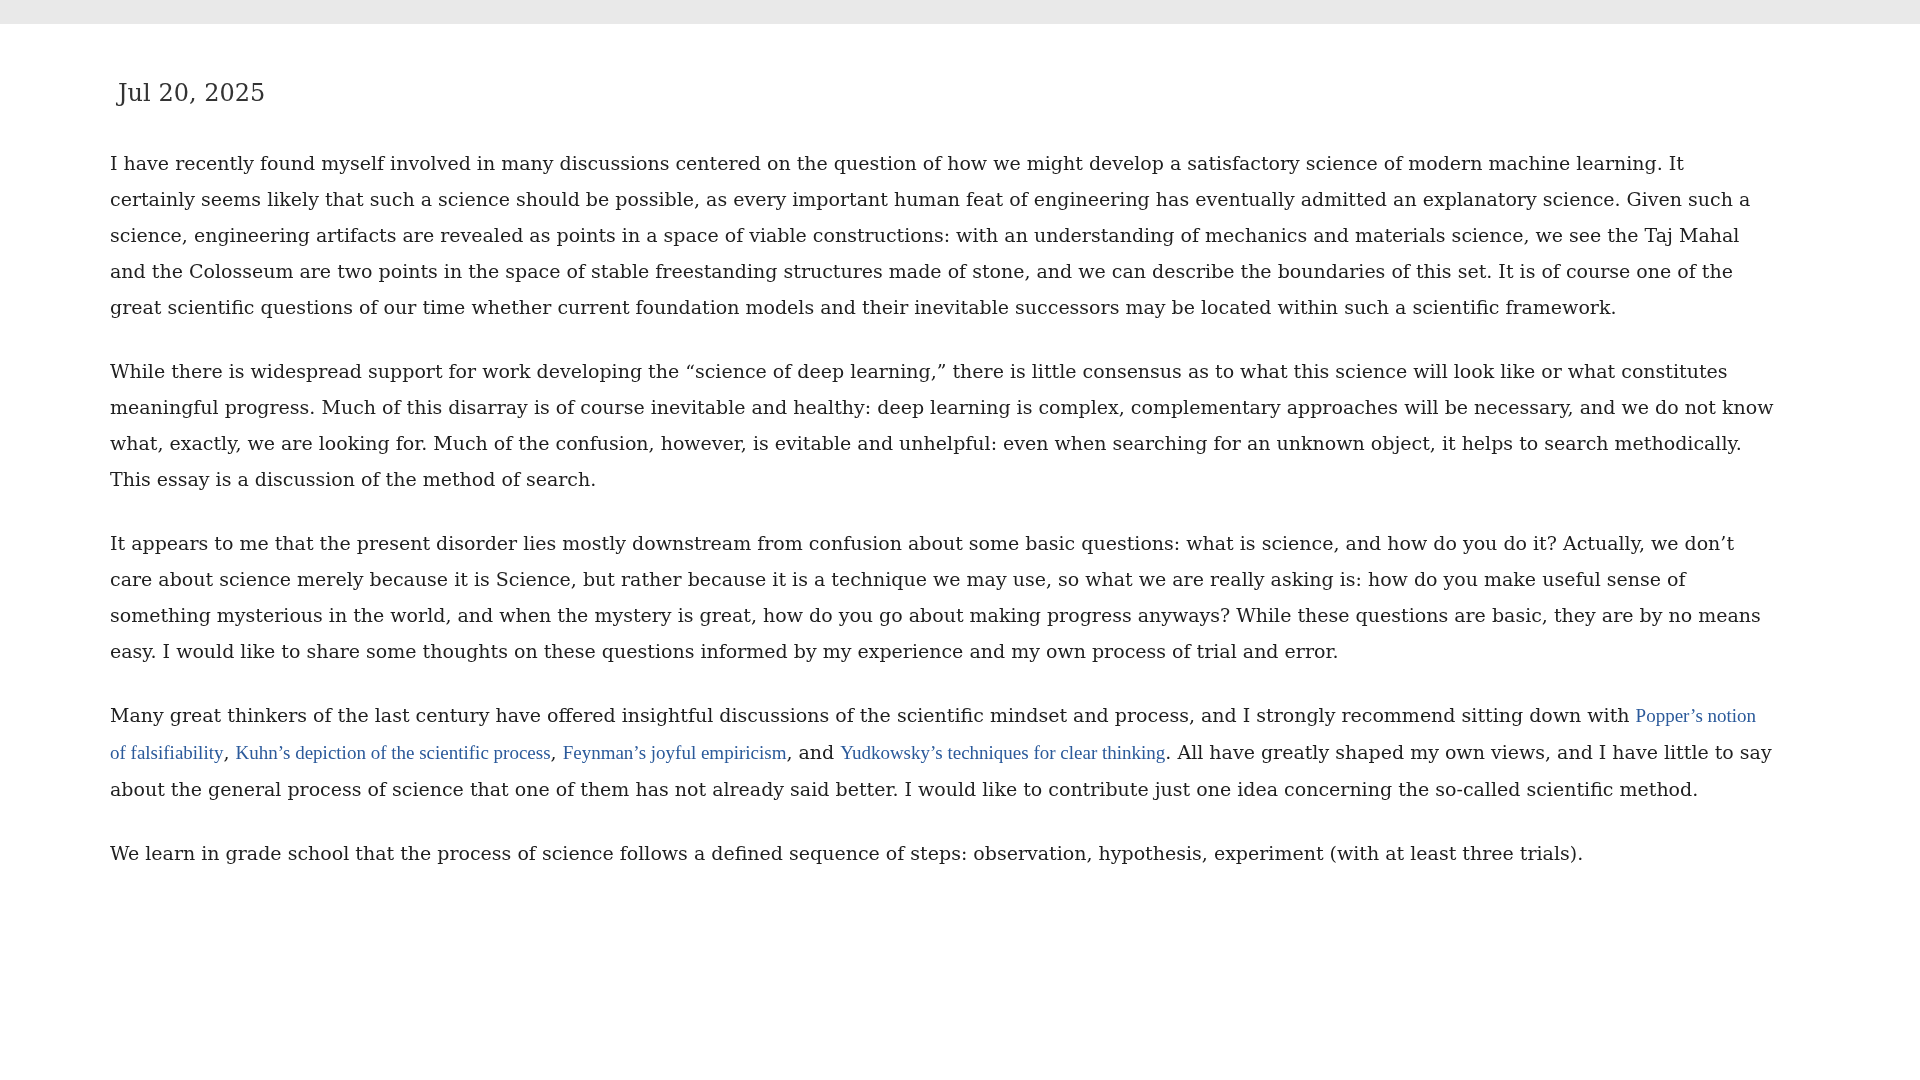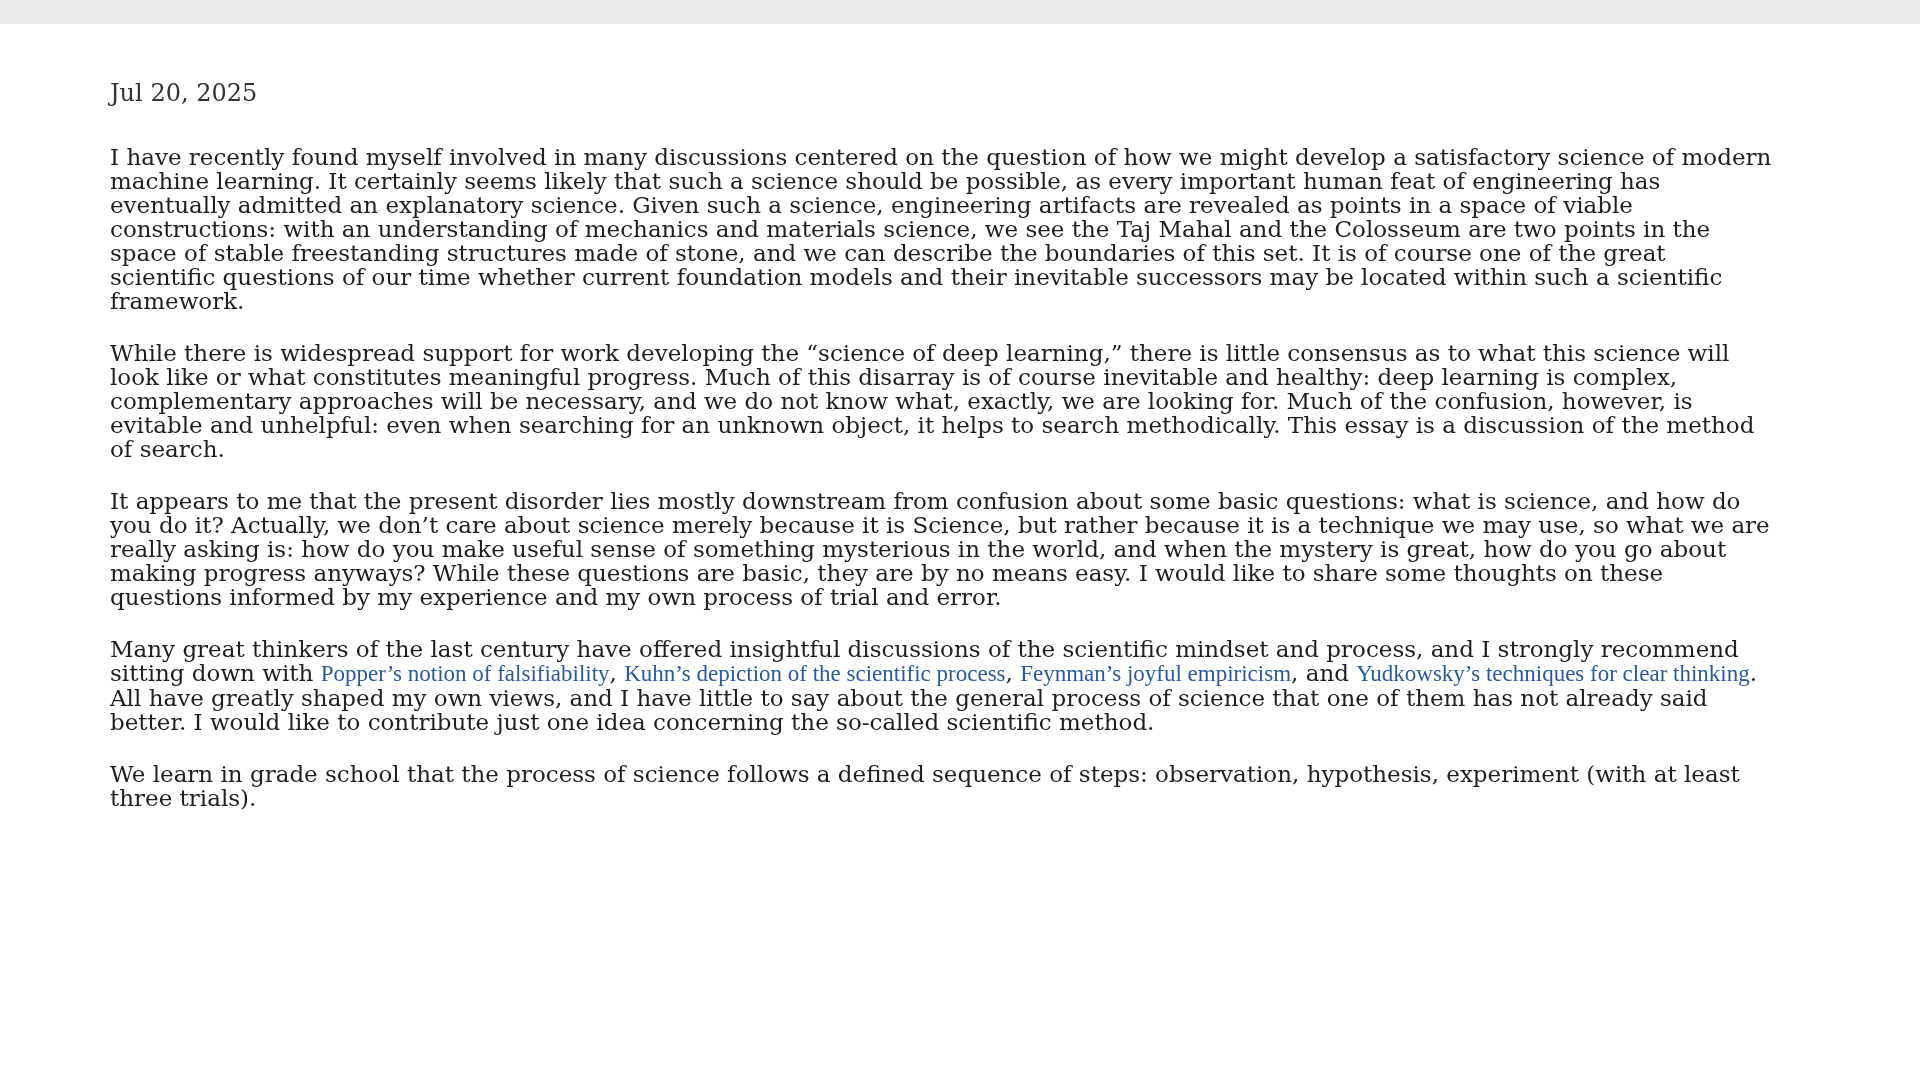--- a/index.html
+++ b/index.html
@@ -27,29 +27,29 @@
   }
   h1.page-title {
     margin: 0;
     font-size: 56px;
     line-height: 69px;
     font-weight: 400;
     color: var(--title-color);
     letter-spacing: -0.5px;
   }
   .post-date {
-    margin: 10px 0 36px 0;
+    margin: 10px 0 36px 8px;
     font-size: 24px;
     line-height: 31px;
     color: #333333;
   }
   .article-body p {
     margin: 0 16px 28px 0;
-    font-size: 23px;
-    line-height: 24px;
+    font-size: 19px;
+    line-height: 36px;
     color: var(--text-color);
   }
   .article-body a.inline-link {
     color: var(--link-color);
     text-decoration: none;
     cursor: pointer;
     font-family: Liberation Serif, serif;
   }
 </style>
 </head>

